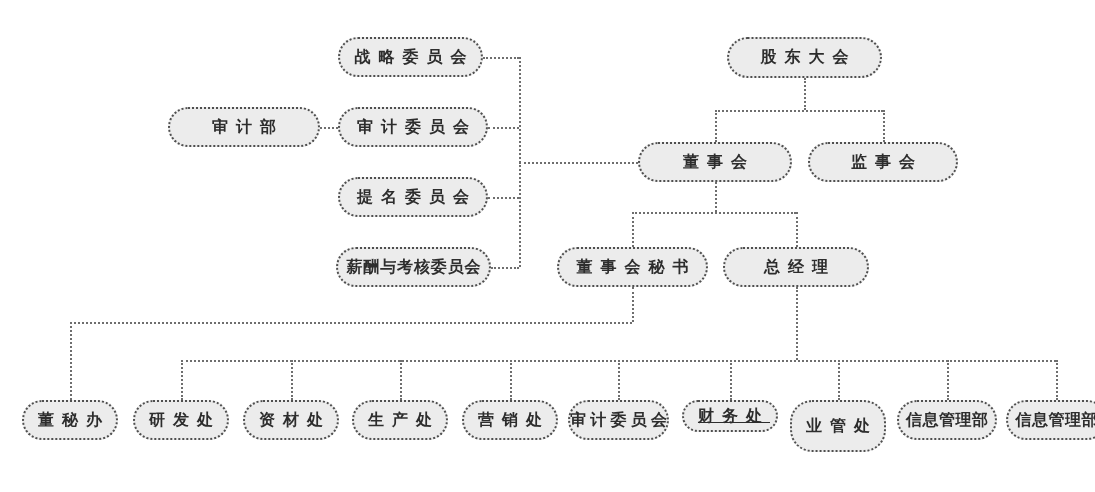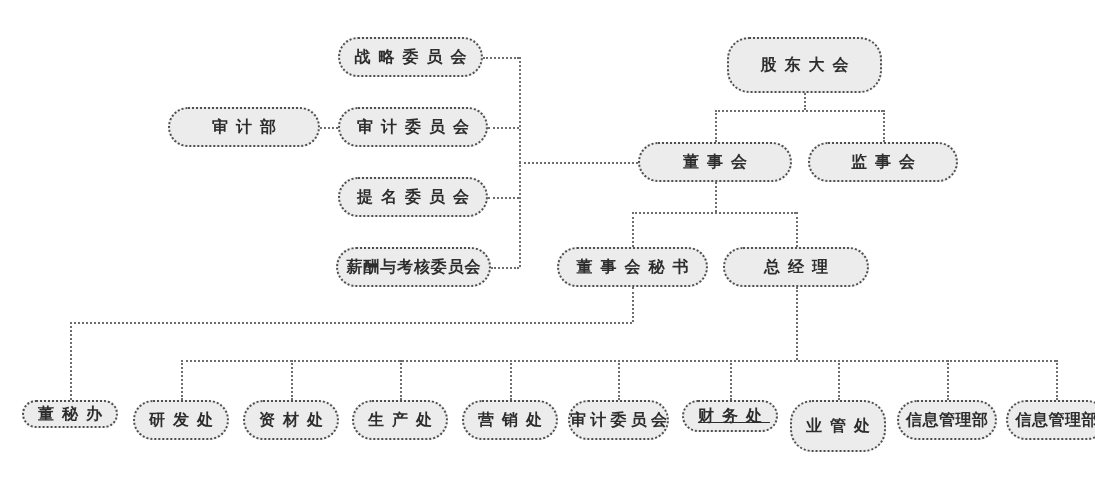--- a/index.html
+++ b/index.html
@@ -68,30 +68,30 @@
       <div class="line v" style="left: 384px; top: 360px; height: 40px;"></div>
       <div class="line v" style="left: 494px; top: 360px; height: 40px;"></div>
       <div class="line v" style="left: 602px; top: 360px; height: 40px;"></div>
       <div class="line v" style="left: 714px; top: 360px; height: 40px;"></div>
       <div class="line v" style="left: 822px; top: 360px; height: 40px;"></div>
       <div class="line v" style="left: 931px; top: 360px; height: 40px;"></div>
       <div class="line v" style="left: 1040px; top: 360px; height: 40px;"></div>
     </div>
   <div class="layer">
       <div class="node" style="left: 322px; top: 37px; width: 145px; height: 40px; letter-spacing: 8px; text-indent: 8px;">战略委员会</div>
-      <div class="node" style="left: 711px; top: 37px; width: 155px; height: 56px; letter-spacing: 8px; text-indent: 8px;">股东大会</div>
+      <div class="node" style="left: 711px; top: 37px; width: 155px; height: 41px; letter-spacing: 8px; text-indent: 8px;">股东大会</div>
       <div class="node" style="left: 152px; top: 107px; width: 152px; height: 40px; letter-spacing: 8px; text-indent: 8px;">审计部</div>
       <div class="node" style="left: 322px; top: 107px; width: 150px; height: 40px; letter-spacing: 8px; text-indent: 8px;">审计委员会</div>
       <div class="node" style="left: 622px; top: 142px; width: 154px; height: 40px; letter-spacing: 8px; text-indent: 8px;">董事会</div>
       <div class="node" style="left: 792px; top: 142px; width: 150px; height: 40px; letter-spacing: 8px; text-indent: 8px;">监事会</div>
       <div class="node" style="left: 322px; top: 177px; width: 150px; height: 40px; letter-spacing: 8px; text-indent: 8px;">提名委员会</div>
       <div class="node" style="left: 320px; top: 247px; width: 155px; height: 40px; letter-spacing: 0.875px; text-indent: 0.875px;">薪酬与考核委员会</div>
       <div class="node" style="left: 541px; top: 247px; width: 151px; height: 40px; letter-spacing: 8px; text-indent: 8px;">董事会秘书</div>
       <div class="node" style="left: 707px; top: 247px; width: 146px; height: 40px; letter-spacing: 8px; text-indent: 8px;">总经理</div>
-      <div class="node" style="left: 6px; top: 400px; width: 96px; height: 28px; letter-spacing: 8px; text-indent: 8px;">董秘办</div>
+      <div class="node" style="left: 6px; top: 400px; width: 96px; height: 40px; letter-spacing: 8px; text-indent: 8px;">董秘办</div>
       <div class="node" style="left: 117px; top: 400px; width: 96px; height: 40px; letter-spacing: 8px; text-indent: 8px;">研发处</div>
       <div class="node" style="left: 227px; top: 400px; width: 96px; height: 40px; letter-spacing: 8px; text-indent: 8px;">资材处</div>
       <div class="node" style="left: 336px; top: 400px; width: 96px; height: 40px; letter-spacing: 8px; text-indent: 8px;">生产处</div>
       <div class="node" style="left: 446px; top: 400px; width: 96px; height: 40px; letter-spacing: 8px; text-indent: 8px;">营销处</div>
       <div class="node" style="left: 552px; top: 400px; width: 101px; height: 40px; letter-spacing: 4.25px; text-indent: 4.25px;">审计委员会</div>
       <div class="node" style="left: 666px; top: 400px; width: 96px; height: 32px; letter-spacing: 8px; text-indent: 8px; text-decoration: underline;">财务处</div>
       <div class="node" style="left: 774px; top: 400px; width: 96px; height: 52px; letter-spacing: 8px; text-indent: 8px;">业管处</div>
       <div class="node" style="left: 881px; top: 400px; width: 100px; height: 40px; letter-spacing: 0.5px; text-indent: 0.5px;">信息管理部</div>
       <div class="node" style="left: 990px; top: 400px; width: 101px; height: 40px; letter-spacing: 0.5px; text-indent: 0.5px;">信息管理部</div>
     </div>

